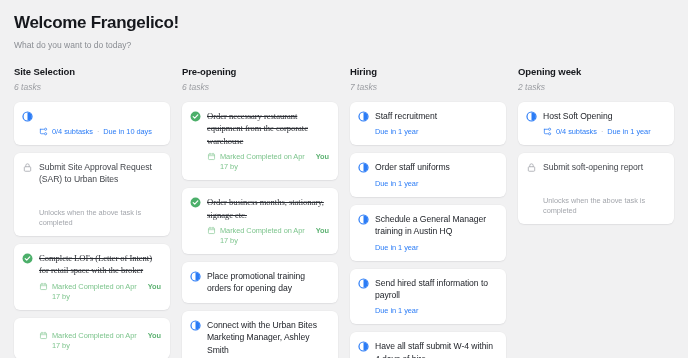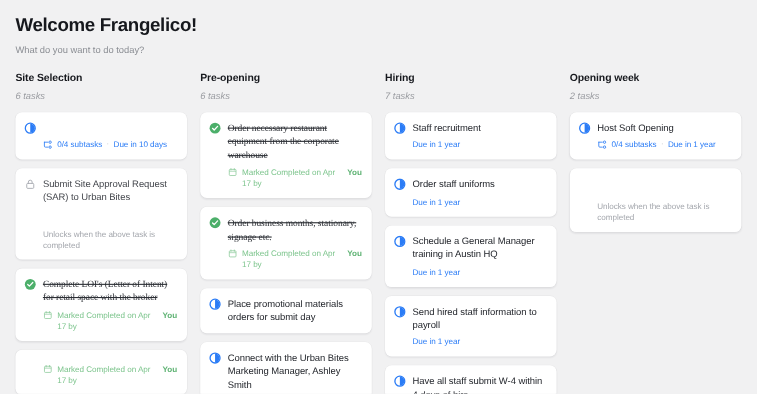--- a/index.html
+++ b/index.html
@@ -168,21 +168,21 @@
               <span class="meta-text">Marked Completed on Apr 17 by</span>
               <span class="meta-text"><b>You</b></span>
             </div>
           </div>
           <div class="card open">
             <div class="card-row">
               <svg class="ic" viewBox="0 0 20 20">
                 <circle cx="10" cy="10" r="8.2" fill="none" stroke="#2b7cf6" stroke-width="2.2"></circle>
                 <path d="M10 2.6 A7.4 7.4 0 0 1 10 17.4 Z" fill="#2b7cf6"></path>
               </svg>
-              <div class="card-title">Place promotional materials orders for submit day</div>
+              <div class="card-title">Place promotional training orders for opening day</div>
             </div>
           </div>
           <div class="card open">
             <div class="card-row">
               <svg class="ic" viewBox="0 0 20 20">
                 <circle cx="10" cy="10" r="8.2" fill="none" stroke="#2b7cf6" stroke-width="2.2"></circle>
                 <path d="M10 2.6 A7.4 7.4 0 0 1 10 17.4 Z" fill="#2b7cf6"></path>
               </svg>
               <div class="card-title">Connect with the Urban Bites Marketing Manager, Ashley Smith (ashleys@urbanbites.com) and discuss the following:</div>
             </div>
@@ -269,18 +269,25 @@
                 <path d="M3 5 h7 M3 5 v8 a2 2 0 0 0 2 2 h5" fill="none" stroke="#2b7cf6" stroke-width="1.7" stroke-linecap="round"></path>
                 <circle cx="14.6" cy="5" r="2.4" fill="none" stroke="#2b7cf6" stroke-width="1.7"></circle>
                 <circle cx="14.6" cy="15" r="2.4" fill="none" stroke="#2b7cf6" stroke-width="1.7"></circle>
               </svg>
               <span class="meta-text">0/4 subtasks</span>
               <span class="dot">·</span>
               <span class="meta-text">Due in 1 year</span>
             </div>
           </div>
           <div class="card locked">
+            <div class="card-row">
+              <svg class="ic" viewBox="0 0 20 20">
+                <rect x="4.2" y="8.6" width="11.6" height="8.2" rx="1.6" fill="none" stroke="#a6a9af" stroke-width="1.5"></rect>
+                <path d="M6.9 8.6 V6.4 a3.1 3.1 0 0 1 6.2 0 V8.6" fill="none" stroke="#a6a9af" stroke-width="1.5" stroke-linecap="round"></path>
+              </svg>
+              <div class="card-title">Submit soft-opening report</div>
+            </div>
             <div class="locked-note">Unlocks when the above task is completed</div>
           </div>
         </div>
       </div>
     </div>
 </div>
 
 </body></html>

